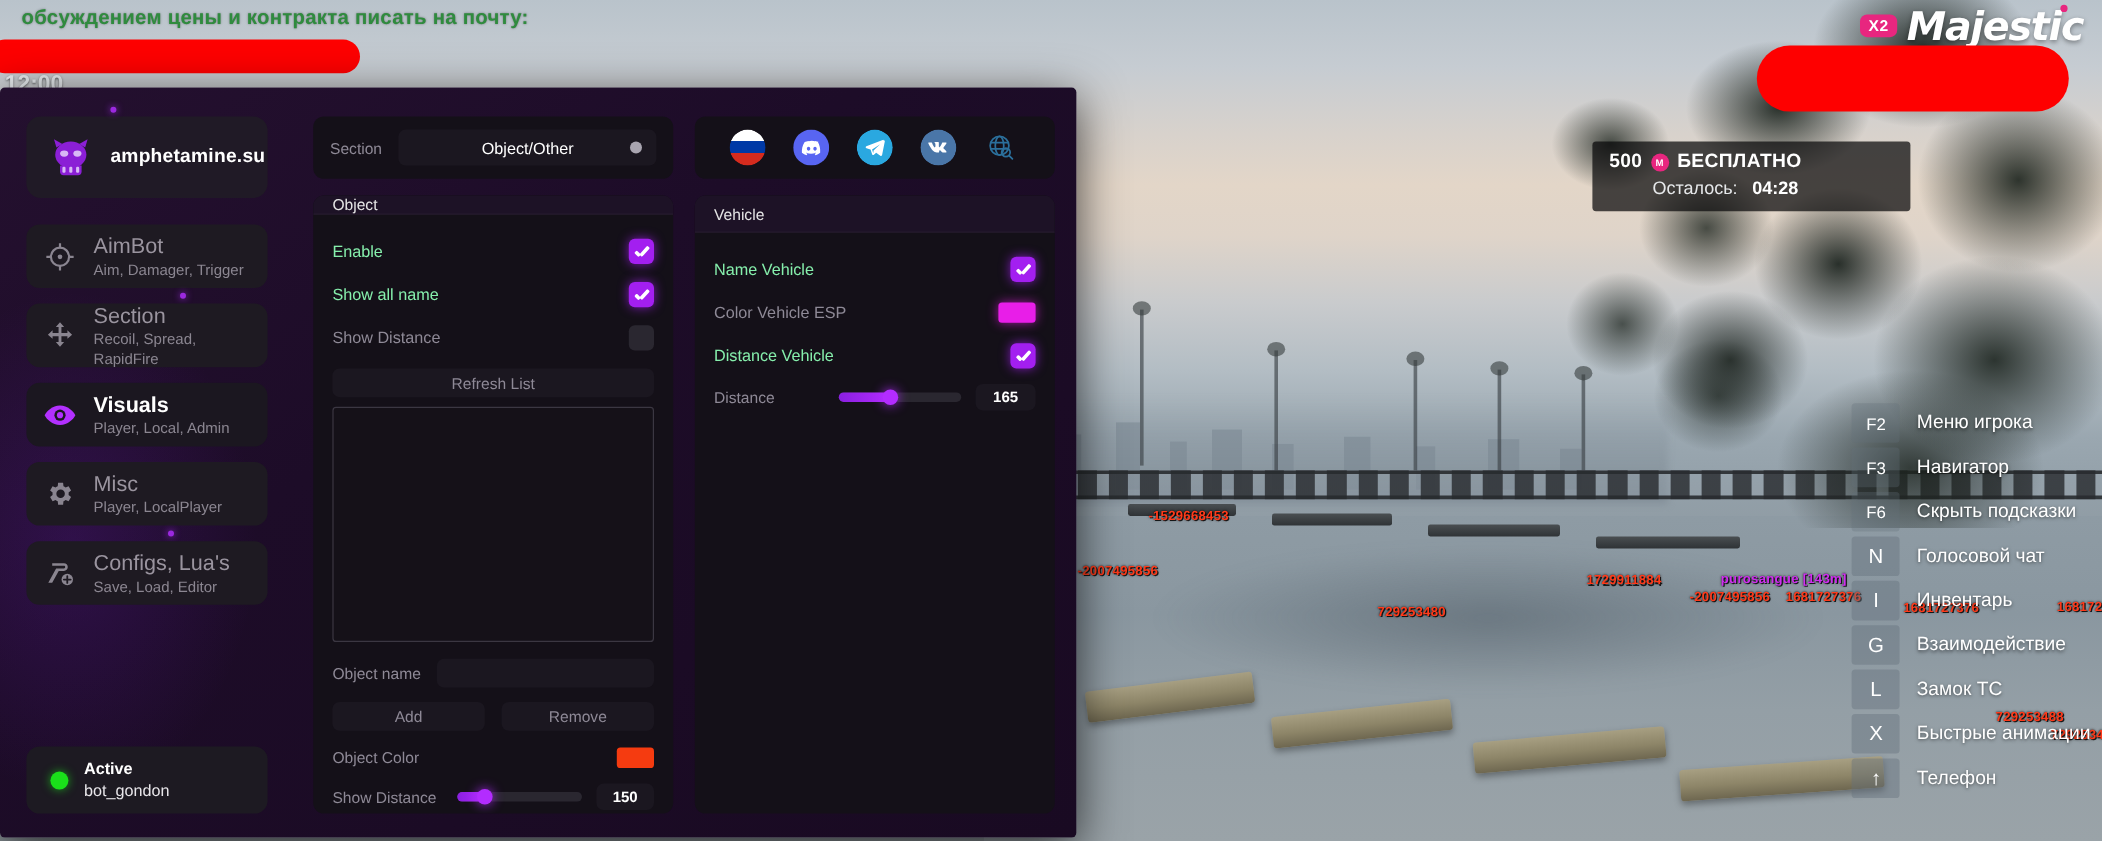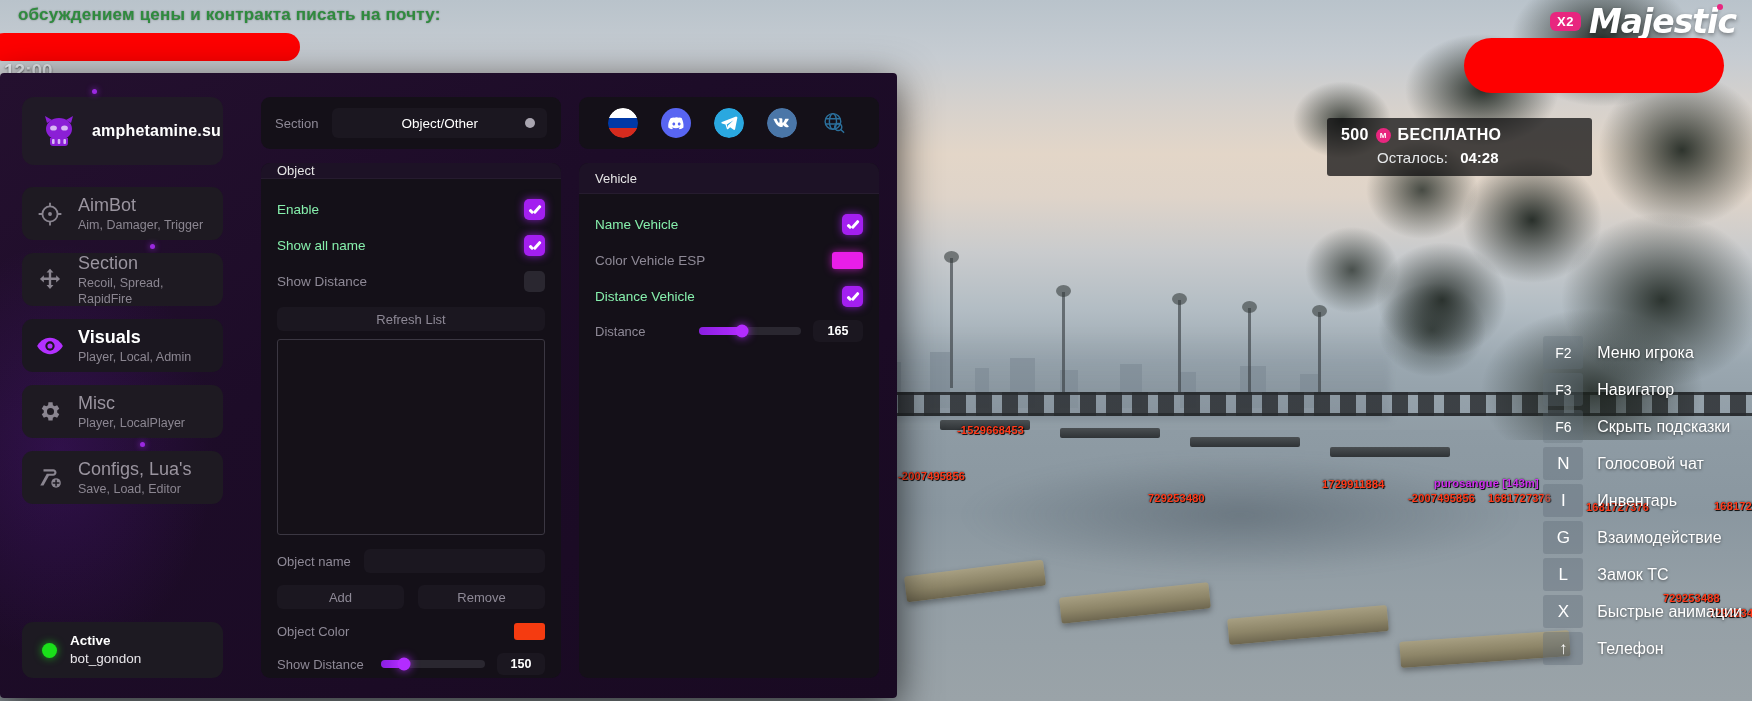--- a/index.html
+++ b/index.html
@@ -388,21 +388,21 @@
     <div class="block" style="left:1228px;top:612px;width:160px;transform:rotate(-5deg);"></div>
     <div class="block" style="left:1400px;top:636px;width:170px;transform:rotate(-4deg);"></div>
 
     <div class="tree2"></div>
     <div class="tree"></div>
   </div>
 
   <div id="esp-layer">
       <div class="esp" style="left: 957px; top: 424px;">-1529668453</div>
       <div class="esp" style="left: 898px; top: 470px;">-2007495856</div>
-      <div class="esp" style="left: 1148px; top: 492px;">729253480</div>
+      <div class="esp" style="left: 1148px; top: 504px;">729253480</div>
       <div class="esp" style="left: 1322px; top: 478px;">1729911884</div>
       <div class="esp purple" style="left: 1434px; top: 477px;">purosangue [143m]</div>
       <div class="esp" style="left: 1408px; top: 492px;">-2007495856</div>
       <div class="esp" style="left: 1488px; top: 492px;">1681727376</div>
       <div class="esp" style="left: 1586px; top: 501px;">1681727376</div>
       <div class="esp" style="left: 1714px; top: 500px;">1681727</div>
       <div class="esp" style="left: 1663px; top: 592px;">729253488</div>
       <div class="esp" style="left: 1709px; top: 607px;">729253488</div>
     </div>
 

